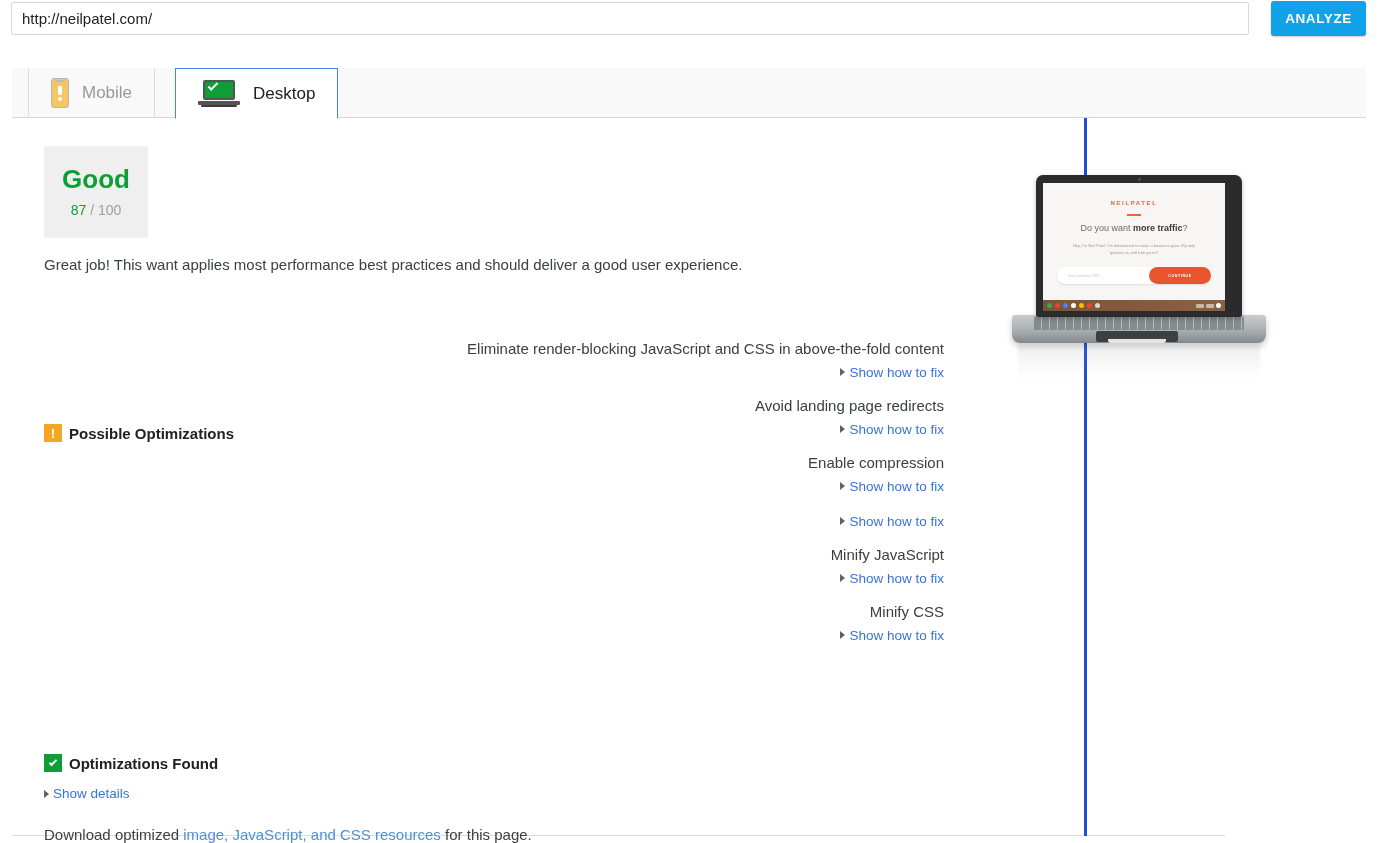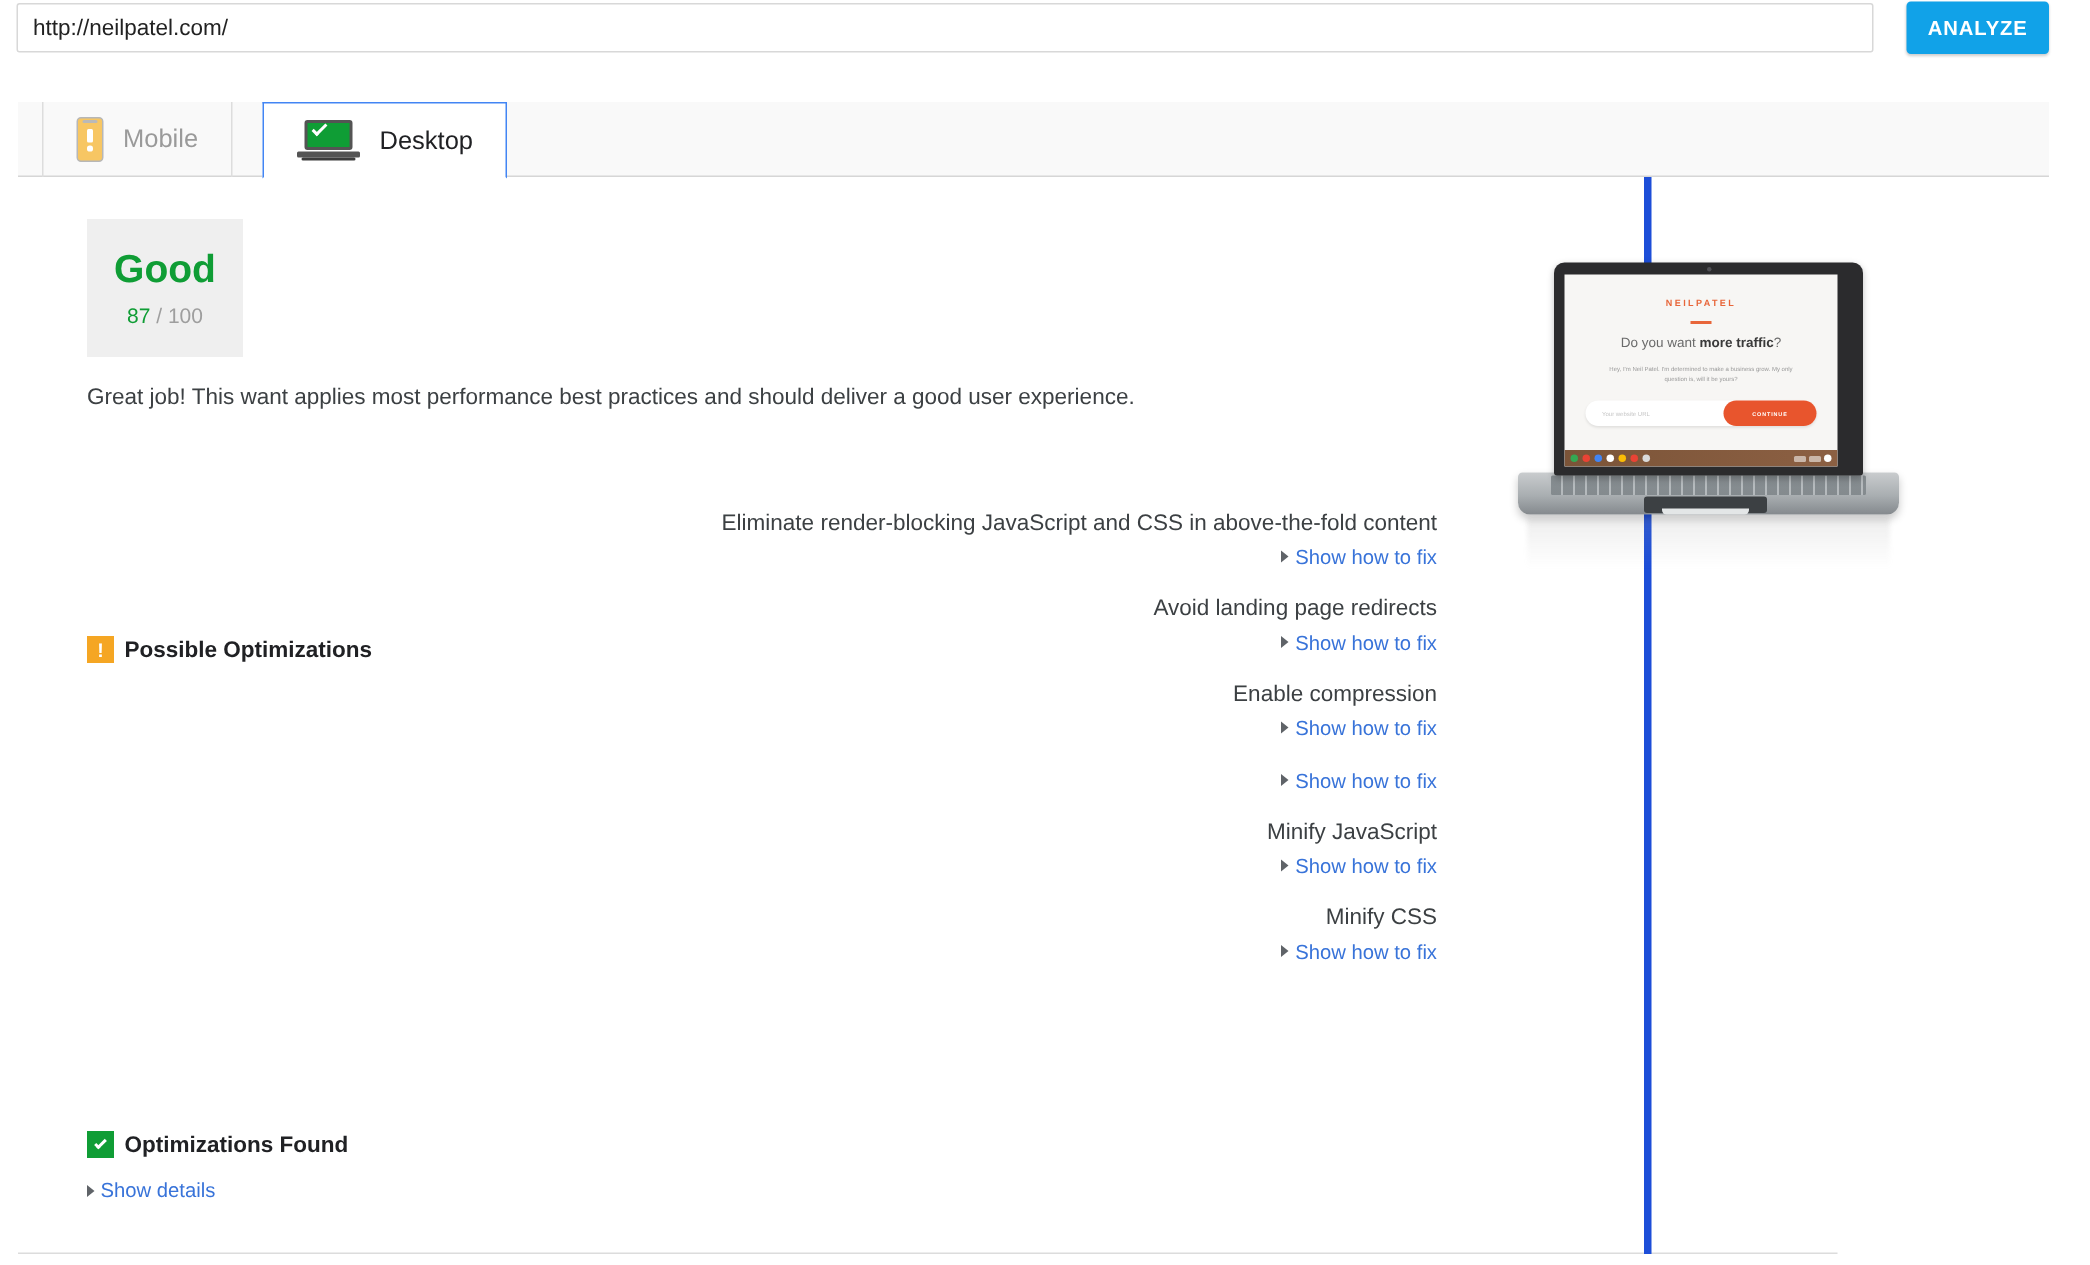--- a/index.html
+++ b/index.html
@@ -138,23 +138,23 @@
 
   
   .main {
     position: absolute;
     left: 12px; top: 118px;
     width: 1213px; height: 718px;
     border-bottom: 1px solid #dcdcdc;
   }
   .left-col {
     position: absolute;
-    left: 14px; top: 0;
+    left: 0; top: 0;
     width: 1075px; height: 718px;
-    border-right: 5px solid #1d4ed8;
+    border-right: 3px solid #1d4ed8;
   }
   .right-col {
     position: absolute;
     left: 1076px; top: 0;
     width: 137px; height: 718px;
   }
 
   
   .score-box {
     position: absolute;
@@ -481,20 +481,21 @@
           <span class="ck"></span>
         </span>
       <span>Optimizations Found</span>
     </div>
 
     <span class="fixlink found-link">
       <span class="caret"></span>
       <span>Show details</span>
     </span>
 
+    <div class="download-line"><span>Download optimized </span><a>image, JavaScript, and CSS resources</a><span> for this page.</span></div>
 
   </div>
 
   <div class="right-col">
     <div class="mockup">
 
       <div class="base">
         <span class="keys"></span>
         <span class="trackpad"></span>
         <span class="notch"></span>

